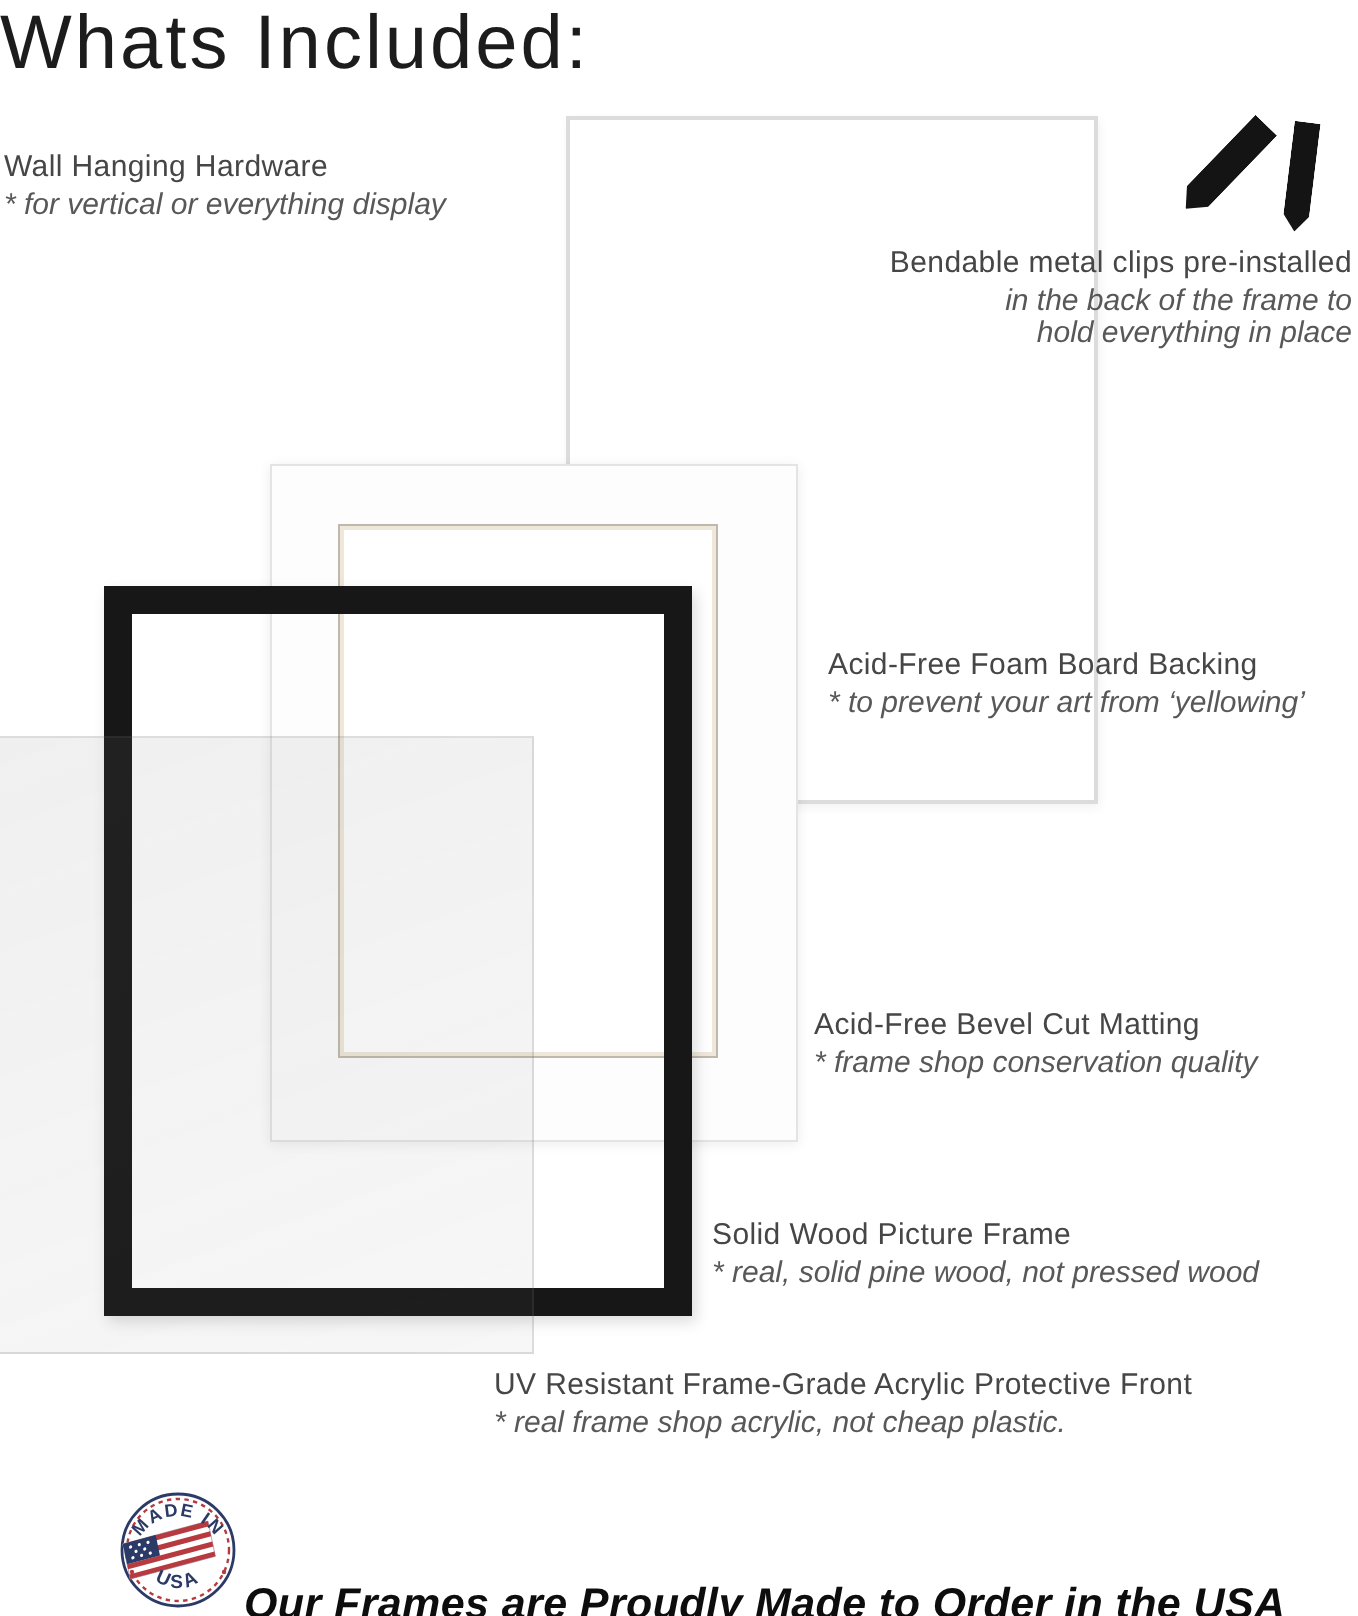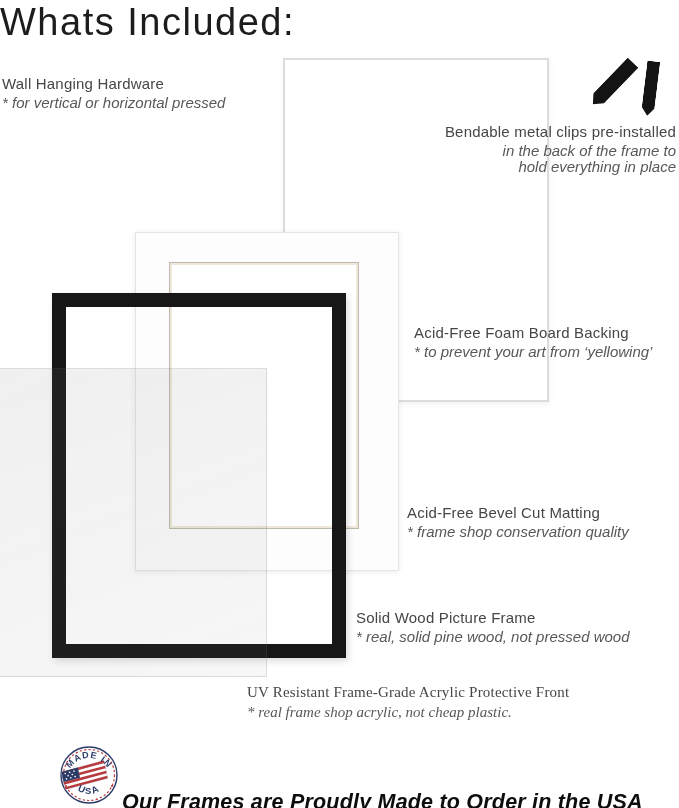--- a/index.html
+++ b/index.html
@@ -61,21 +61,21 @@
   .n { font-size:15px; line-height:16.5px; font-style:italic; color:#585858; }
   .h + .n { margin-top:3px; }
   .b-wall   { left:2px;  top:75px;  }
   .b-easel  { left:2px;  top:134px; }
   .b-easel .h { line-height:16.5px; }
   .b-clips  { right:3px; top:123px; text-align:right; }
   .b-clips .n { line-height:15.5px; }
   .b-foam   { left:414px; top:324px; }
   .b-mat    { left:407px; top:504px; }
   .b-wood   { left:356px; top:609px; }
-  .b-uv     { left:247px; top:684px;font-family:Liberation Serif, serif; }
+  .b-uv     { left:247px; top:684px; }
   
   .badge { position:absolute; left:58px; top:744px; width:62px; height:62px; overflow:visible; z-index:10; }
   .footer-text {
     position:absolute; left:122px; top:762px; z-index:10;
     font-size:21.5px; font-weight:bold; font-style:italic;
     color:#0d0d0d; letter-spacing:0.2px; white-space:nowrap;margin-top:28px;
   }
 </style>
 </head>
 <body>
@@ -91,21 +91,21 @@
   <div class="panel frame"></div>
   <div class="panel acrylic"></div>
 
   <div class="clips">
     <div class="clip clip-a"></div>
     <div class="clip clip-b"></div>
   </div>
 
   <div class="block b-wall">
     <div class="h">Wall Hanging Hardware</div>
-    <div class="n">* for vertical or horizontal pressed</div>
+    <div class="n">* for vertical or everything display</div>
   </div>
 
 
   <div class="block b-clips">
     <div class="h">Bendable metal clips pre-installed</div>
     <div class="n">in the back of the frame to</div>
     <div class="n">hold everything in place</div>
   </div>
 
   <div class="block b-foam">

